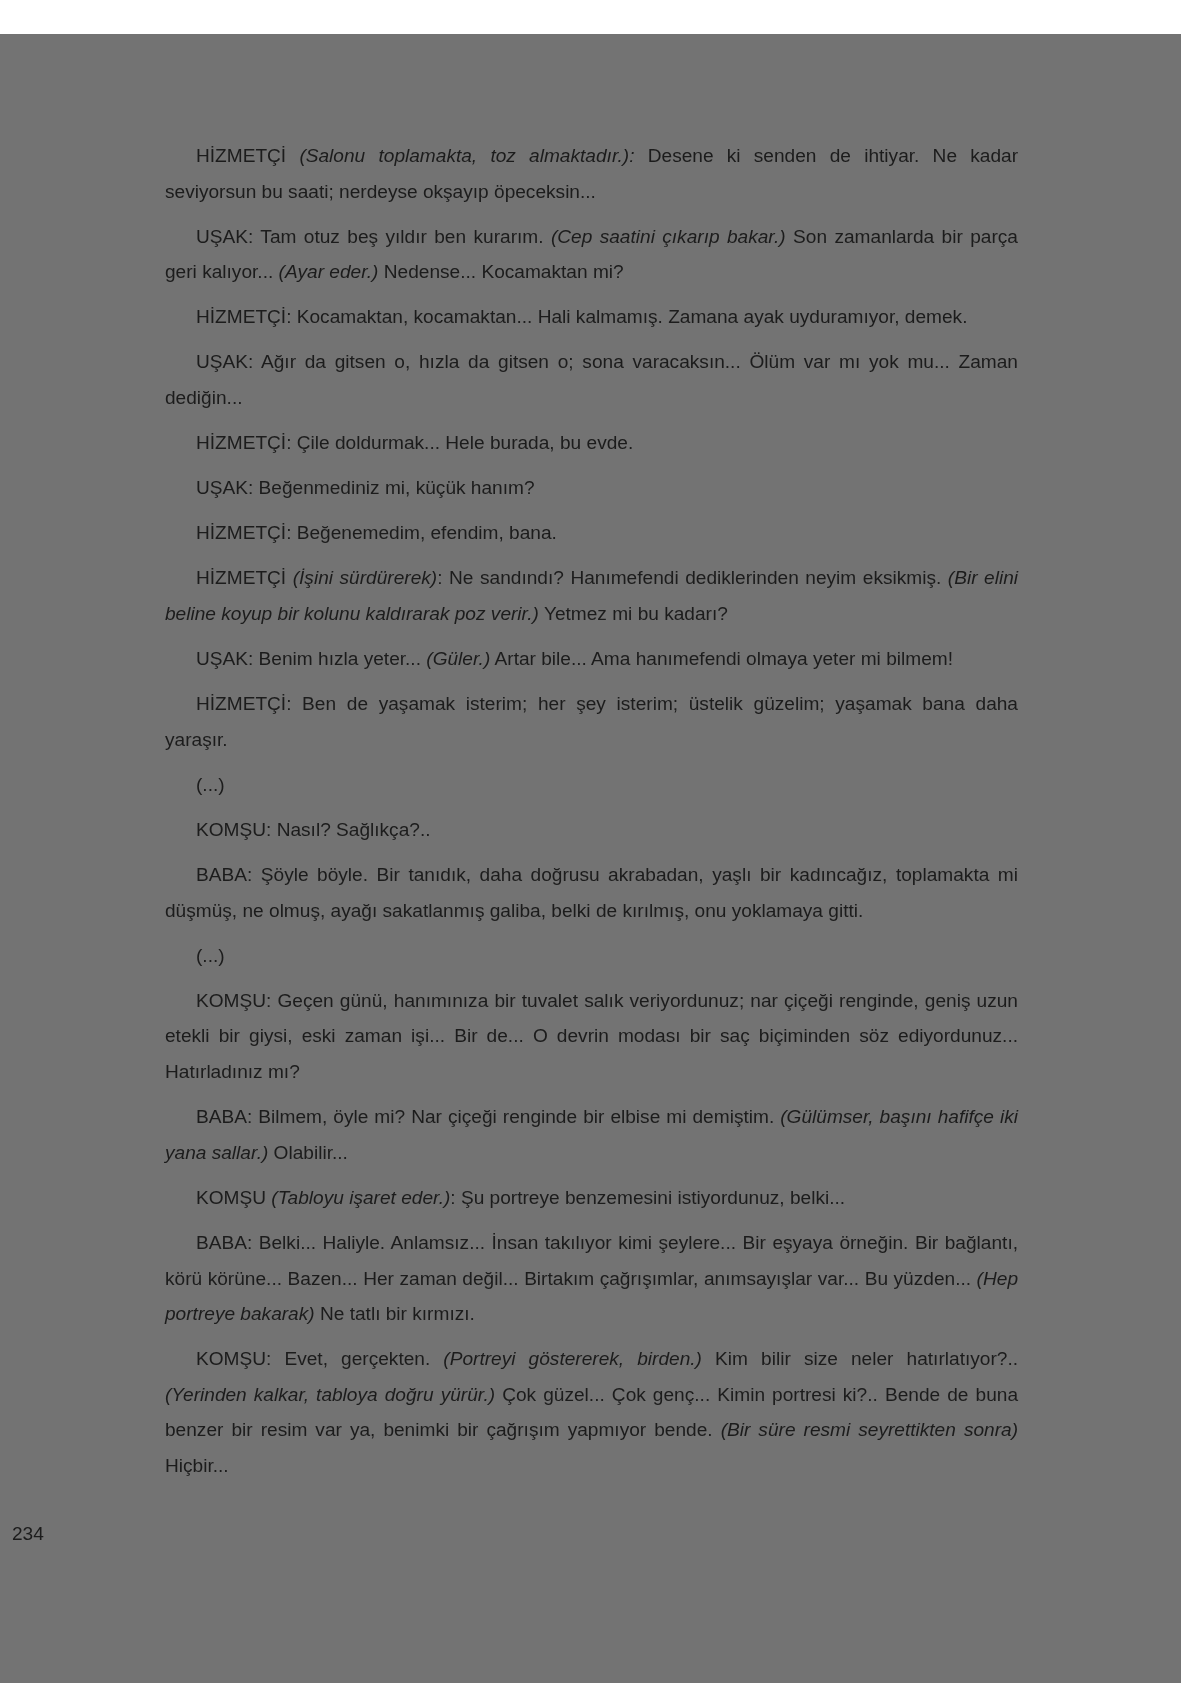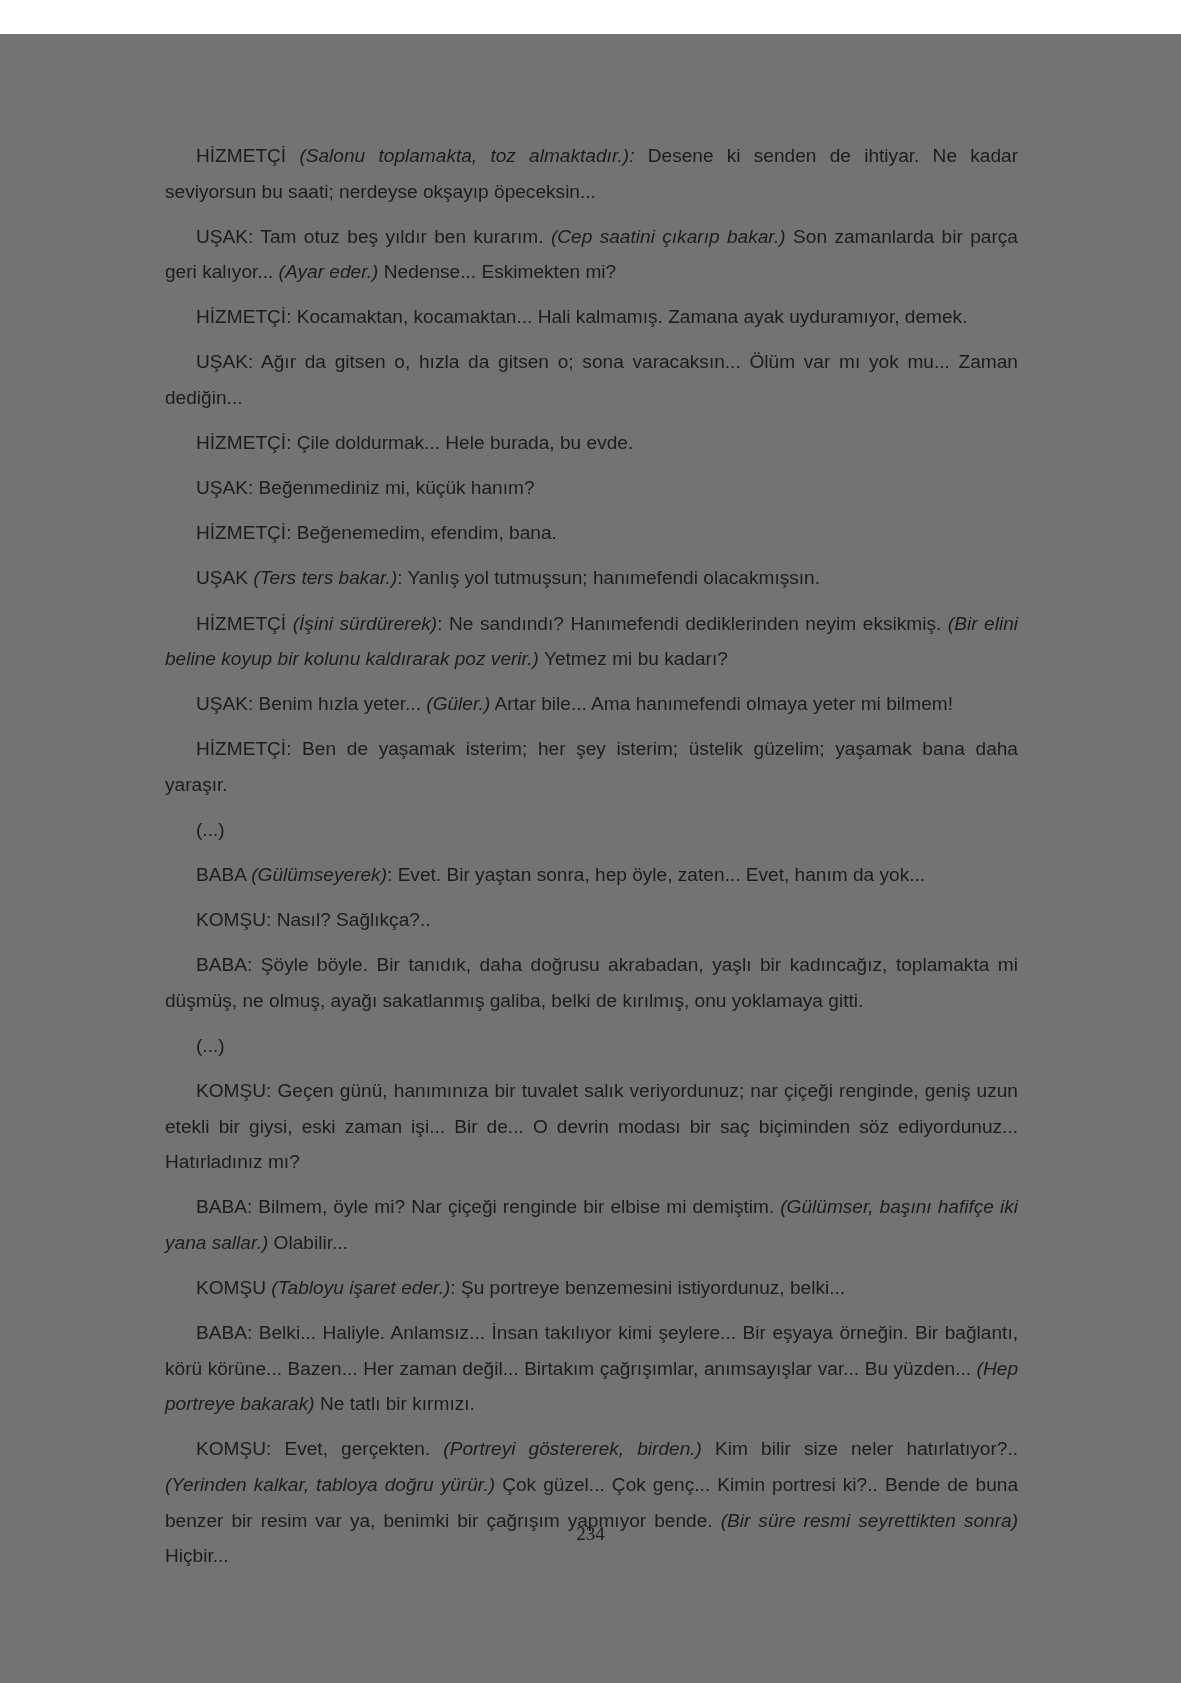--- a/index.html
+++ b/index.html
@@ -43,44 +43,43 @@
     font-style: italic;
   }
   .speaker {
     font-style: normal;
   }
   .page-number {
     position: absolute;
     left: 0;
     right: 0;
     top: 1489px;
-    text-align: center;
+    text-align: left;
     font-size: 19.1px;
     color: #1c1c1c;
-    font-family: Liberation Serif, serif;
+    font-family: Liberation Sans, sans-serif;
+    padding-left: 12px;
   }
 </style>
 </head>
 <body>
 
 <div class="page">
   <div class="body-text" id="script-body">
       <p class="para"><span class="speaker">HİZMETÇİ </span><span class="stage">(Salonu toplamakta, toz almaktadır.):</span><span class="speaker"> Desene ki senden de ihtiyar. Ne kadar seviyorsun bu saati; nerdeyse okşayıp öpeceksin...</span></p>
-      <p class="para"><span class="speaker">UŞAK: Tam otuz beş yıldır ben kurarım. </span><span class="stage">(Cep saatini çıkarıp bakar.)</span><span class="speaker"> Son zamanlarda bir parça geri kalıyor... </span><span class="stage">(Ayar eder.)</span><span class="speaker"> Nedense... Eskimekten mi?</span></p>
+      <p class="para"><span class="speaker">UŞAK: Tam otuz beş yıldır ben kurarım. </span><span class="stage">(Cep saatini çıkarıp bakar.)</span><span class="speaker"> Son zamanlarda bir parça geri kalıyor... </span><span class="stage">(Ayar eder.)</span><span class="speaker"> Nedense... Kocamaktan mi?</span></p>
       <p class="para"><span class="speaker">HİZMETÇİ: Kocamaktan, kocamaktan... Hali kalmamış. Zamana ayak uyduramıyor, demek.</span></p>
       <p class="para"><span class="speaker">UŞAK: Ağır da gitsen o, hızla da gitsen o; sona varacaksın... Ölüm var mı yok mu... Zaman dediğin...</span></p>
       <p class="para"><span class="speaker">HİZMETÇİ: Çile doldurmak... Hele burada, bu evde.</span></p>
       <p class="para"><span class="speaker">UŞAK: Beğenmediniz mi, küçük hanım?</span></p>
       <p class="para"><span class="speaker">HİZMETÇİ: Beğenemedim, efendim, bana.</span></p>
-      <p class="para"><span class="speaker">UŞAK </span><span class="stage">(Ters ters bakar.)</span><span class="speaker">: Yanlış yol tutmuşsun; hanımefendi olacakmışsın.</span></p>
       <p class="para"><span class="speaker">HİZMETÇİ </span><span class="stage">(İşini sürdürerek)</span><span class="speaker">: Ne sandındı? Hanımefendi dediklerinden neyim eksikmiş. </span><span class="stage">(Bir elini beline koyup bir kolunu kaldırarak poz verir.)</span><span class="speaker"> Yetmez mi bu kadarı?</span></p>
       <p class="para"><span class="speaker">UŞAK: Benim hızla yeter... </span><span class="stage">(Güler.)</span><span class="speaker"> Artar bile... Ama hanımefendi olmaya yeter mi bilmem!</span></p>
       <p class="para"><span class="speaker">HİZMETÇİ: Ben de yaşamak isterim; her şey isterim; üstelik güzelim; yaşamak bana daha yaraşır.</span></p>
       <p class="para"><span class="speaker">(...)</span></p>
-      <p class="para"><span class="speaker">BABA </span><span class="stage">(Gülümseyerek)</span><span class="speaker">: Evet. Bir yaştan sonra, hep öyle, zaten... Evet, hanım da yok...</span></p>
       <p class="para"><span class="speaker">KOMŞU: Nasıl? Sağlıkça?..</span></p>
       <p class="para"><span class="speaker">BABA: Şöyle böyle. Bir tanıdık, daha doğrusu akrabadan, yaşlı bir kadıncağız, toplamakta mi düşmüş, ne olmuş, ayağı sakatlanmış galiba, belki de kırılmış, onu yoklamaya gitti.</span></p>
       <p class="para"><span class="speaker">(...)</span></p>
       <p class="para"><span class="speaker">KOMŞU: Geçen günü, hanımınıza bir tuvalet salık veriyordunuz; nar çiçeği renginde, geniş uzun etekli bir giysi, eski zaman işi... Bir de... O devrin modası bir saç biçiminden söz ediyordunuz... Hatırladınız mı?</span></p>
       <p class="para"><span class="speaker">BABA: Bilmem, öyle mi? Nar çiçeği renginde bir elbise mi demiştim. </span><span class="stage">(Gülümser, başını hafifçe iki yana sallar.)</span><span class="speaker"> Olabilir...</span></p>
       <p class="para"><span class="speaker">KOMŞU </span><span class="stage">(Tabloyu işaret eder.)</span><span class="speaker">: Şu portreye benzemesini istiyordunuz, belki...</span></p>
       <p class="para"><span class="speaker">BABA: Belki... Haliyle. Anlamsız... İnsan takılıyor kimi şeylere... Bir eşyaya örneğin. Bir bağlantı, körü körüne... Bazen... Her zaman değil... Birtakım çağrışımlar, anımsayışlar var... Bu yüzden... </span><span class="stage">(Hep portreye bakarak)</span><span class="speaker"> Ne tatlı bir kırmızı.</span></p>
       <p class="para"><span class="speaker">KOMŞU: Evet, gerçekten. </span><span class="stage">(Portreyi göstererek, birden.)</span><span class="speaker"> Kim bilir size neler hatırlatıyor?.. </span><span class="stage">(Yerinden kalkar, tabloya doğru yürür.)</span><span class="speaker"> Çok güzel... Çok genç... Kimin portresi ki?.. Bende de buna benzer bir resim var ya, benimki bir çağrışım yapmıyor bende. </span><span class="stage">(Bir süre resmi seyrettikten sonra)</span><span class="speaker"> Hiçbir...</span></p>
     </div>
   <div class="page-number">234</div>

